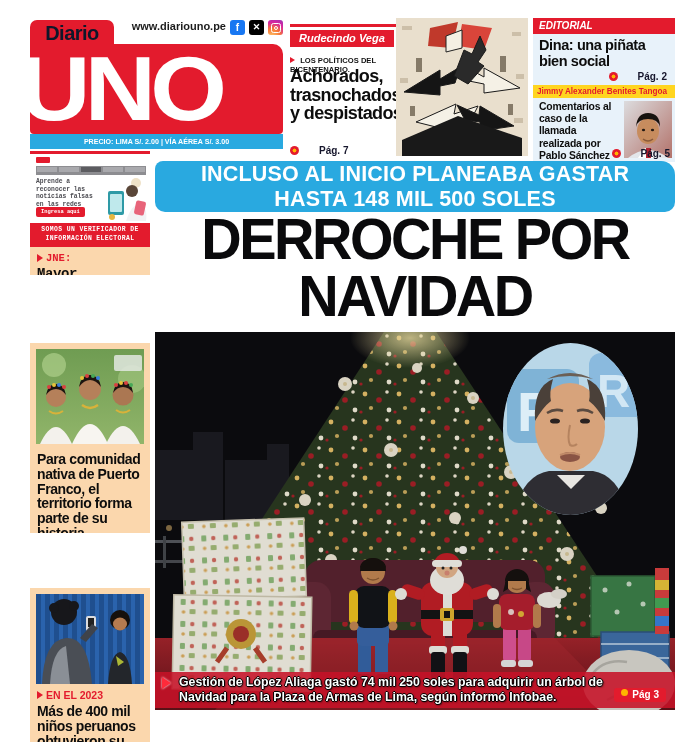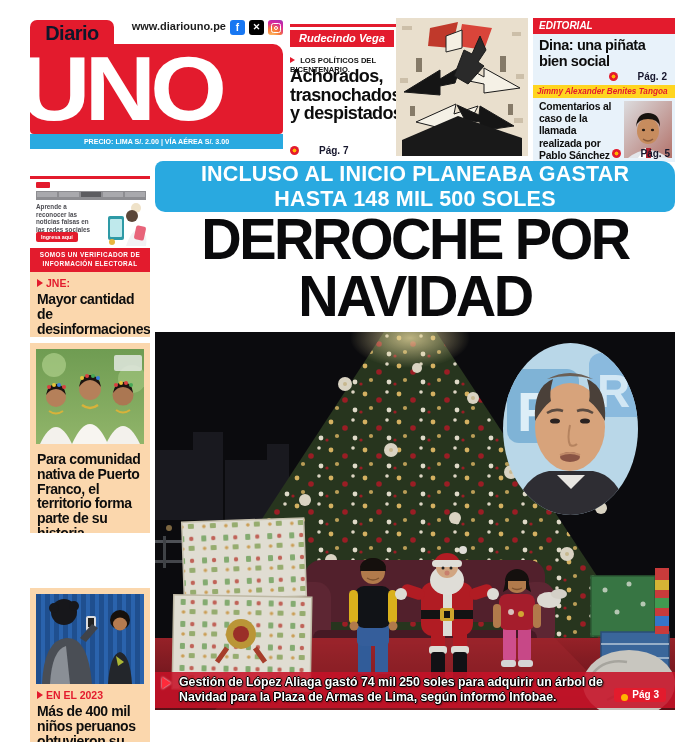--- a/index.html
+++ b/index.html
@@ -48,21 +48,21 @@
                      line-height:1.04;letter-spacing:-.6px;color:#0d0d0d;}
   .politics-page{position:absolute;left:0;bottom:4px;}
   .politics-art{position:absolute;right:0;top:0;width:132px;height:138px;}
   .politics-underrule{position:absolute;left:0;bottom:-3px;width:238px;height:2px;background:#29a9e0;}
 
   
   .editcol{position:absolute;left:533px;top:18px;width:142px;height:144px;background:#e8f2fa;}
   .edit-label{display:block;font-size:10px;padding:2px 6px 3px;}
   .edit-headline{padding:4px 6px 0;font-size:14.5px;font-weight:bold;line-height:1.08;letter-spacing:-.4px;color:#0d0d0d;}
   .edit-page{display:flex;justify-content:flex-end;padding:2px 8px 3px;}
-  .op-label{display:block;font-size:8.2px;background:#ffd520;color:#e31b2d;font-style:italic;
+  .op-label{display:block;font-size:8.2px;background:#ffd520;color:#e31b2d;
             font-weight:bold;padding:2px 4px;white-space:nowrap;}
   .op-row{display:flex;gap:3px;padding:3px 3px 0 6px;}
   .op-text{flex:1;font-size:10.4px;font-weight:bold;line-height:1.16;letter-spacing:-.2px;color:#0d0d0d;}
   .op-photo{width:48px;height:57px;flex:0 0 48px;}
   .op-page{position:absolute;right:5px;bottom:3px;}
 
   
   .kicker{position:absolute;left:155px;top:161px;width:520px;height:51px;background:#29a9e0;
           border-radius:8px 14px 10px 10px;color:#fff;font-weight:bold;font-size:21.5px;
           display:flex;flex-direction:column;align-items:center;justify-content:center;
@@ -70,21 +70,21 @@
   .lead-headline{position:absolute;left:155px;top:211px;width:520px;text-align:center;
           font-weight:bold;font-size:56px;line-height:.98;letter-spacing:-2.5px;color:#0a0a0c;
           transform:scaleY(1.04);transform-origin:top;}
 
   
   .card{position:absolute;left:30px;width:120px;background:#fbd7ad;overflow:hidden;}
   .card-body{padding:5px 7px 4px;}
   .card-kicker{font-size:10.5px;font-weight:bold;color:#e31b2d;display:flex;align-items:center;}
   .card-headline{font-size:14px;font-weight:bold;line-height:1.06;letter-spacing:-.4px;color:#0d0d0d;margin-top:3px;}
   .card-page{display:flex;justify-content:flex-end;margin-top:2px;}
-  .card1{top:176px;height:161px;}
+  .card1{top:151px;height:124px;font-family:Liberation Mono, monospace;}
   .card2{top:343px;height:190px;}
   .card3{top:540px;height:178px;margin-top:48px;}
   .jne-embed{position:relative;width:120px;height:72px;background:#fff;}
   .jne-topline{position:absolute;left:0;top:0;width:100%;height:3px;background:#e31b2d;}
   .jne-logo{position:absolute;left:6px;top:6px;width:14px;height:6px;background:#e31b2d;border-radius:1px;}
   .jne-nav{position:absolute;left:6px;top:15px;width:108px;height:7px;background:#8d8d91;display:flex;gap:2px;padding:1px;}
   .jne-nav i{display:block;height:5px;flex:1;background:#a9a9ad;}
   .jne-nav i.on{background:#5c5c60;}
   .jne-promo{position:absolute;left:6px;top:27px;width:62px;font-size:6.3px;font-weight:bold;
              color:#4c4c52;line-height:1.2;}
@@ -100,21 +100,21 @@
   .photo{position:absolute;left:155px;top:332px;width:520px;height:378px;overflow:hidden;background:#0c0c0e;}
   .inset{position:absolute;left:348px;top:11px;width:135px;height:172px;border-radius:50%;overflow:hidden;}
   .caption-band{position:absolute;left:0;right:0;bottom:2px;min-height:24px;
                 background:rgba(198,18,40,.88);color:#fff;font-weight:bold;font-size:12.3px;
                 line-height:1.18;padding:3px 66px 4px 24px;
                 text-shadow:1px 0 0 #000,-1px 0 0 #000,0 1px 0 #000,0 -1px 0 #000,1px 1px 2px #000;}
   .cap-tri{position:absolute;left:7px;top:5px;width:0;height:0;border-left:9px solid #ff2a3a;
            border-top:6px solid transparent;border-bottom:6px solid transparent;
            filter:drop-shadow(0 0 1px #fff);}
   .cap-badge{position:absolute;right:9px;bottom:6px;background:#e31b2d;border-radius:3px;
-             color:#fff;font-size:10px;font-weight:bold;padding:1px 7px;display:flex;align-items:flex-end;gap:4px;
+             color:#fff;font-size:10px;font-weight:bold;padding:1px 7px;display:flex;align-items:flex-start;gap:4px;
              text-shadow:none;}
   .cap-badge .ydot{width:7px;height:7px;border-radius:50%;background:#ffb400;}
 </style>
 </head>
 <body>
 
 <div class="page">
 
   <div class="masthead">
     <div class="site-row">

